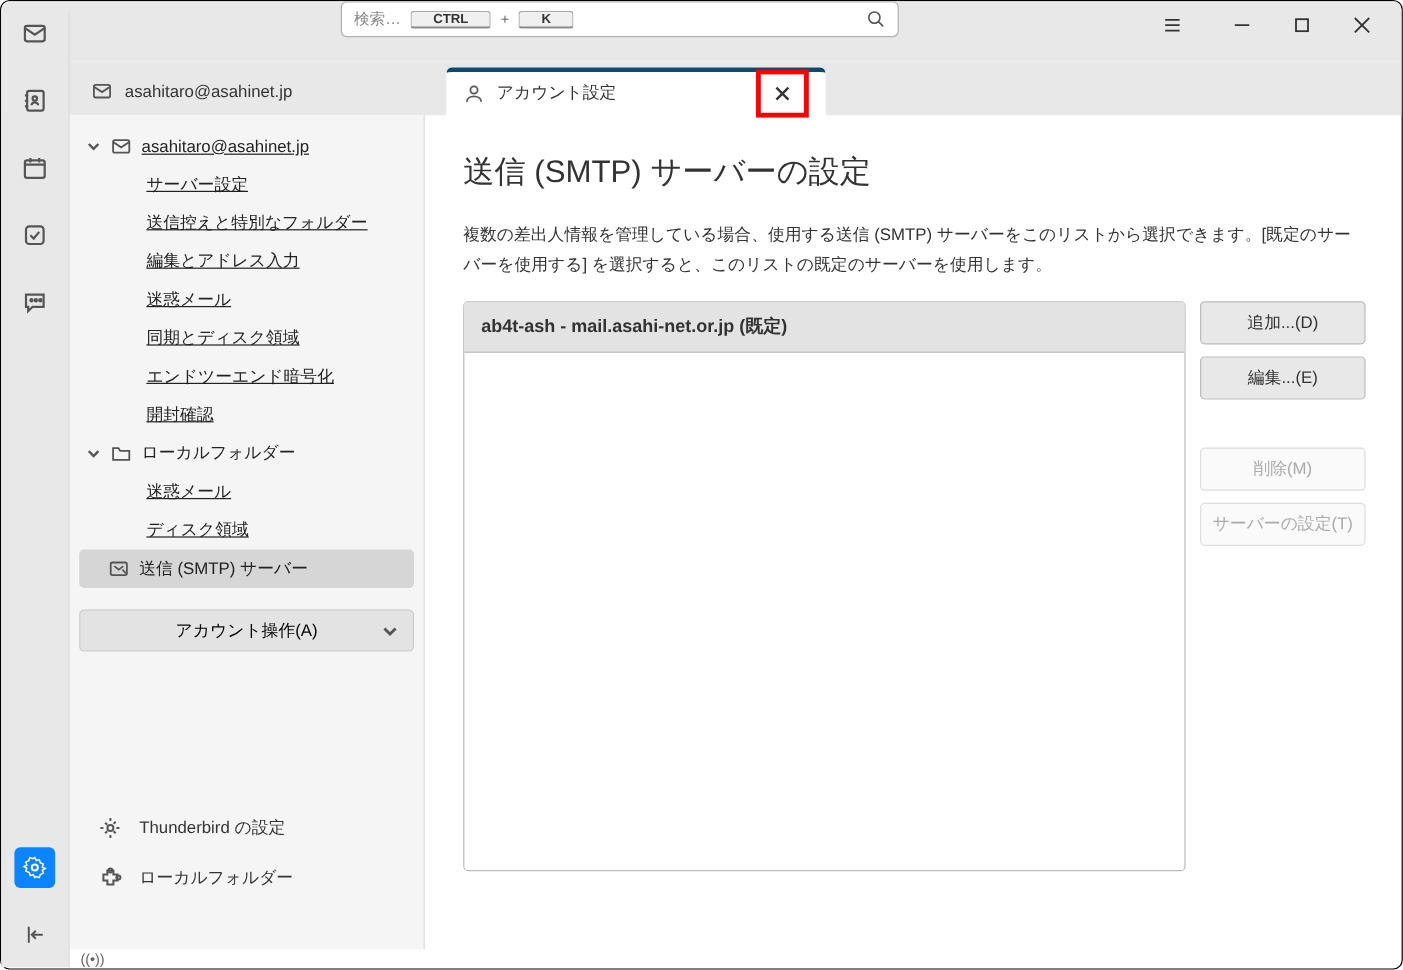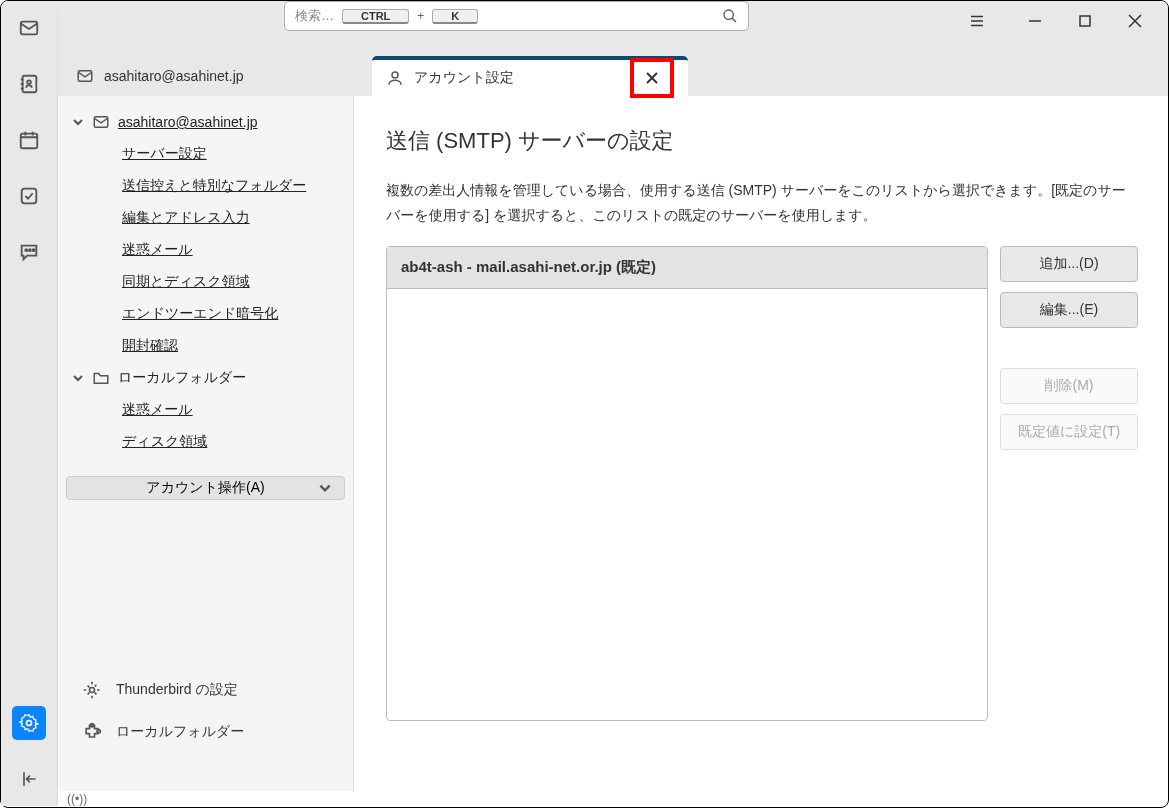--- a/index.html
+++ b/index.html
@@ -31,28 +31,28 @@
     
     .content { margin-left: 57px; display: flex; width: 1108px; height: 695px; }
     .sidebar { width: 296px; background: #f5f5f5; border-right: 1px solid #ddd; padding: 10px 8px; display: flex; flex-direction: column; }
     .tree-item { display: flex; align-items: center; height: 32px; padding: 0 6px; gap: 8px; font-size: 14px; color: #222; border-radius: 4px; cursor: pointer; }
     .tree-item.lvl0 { padding-left: 6px; font-weight: 500; }
     .tree-item.lvl1 { padding-left: 56px; text-decoration: underline; }
     .tree-item.selected { background: #d6d6d6; }
     .chevron { width: 12px; color: #555; }
     .tree-icon { width: 18px; color: #555; }
     
-    .account-ops { margin-top: 18px; height: 24px; background: #e3e3e3; border: 1px solid #ccc; border-radius: 4px; display: flex; align-items: center; justify-content: center; font-size: 14px; position: relative; }
+    .account-ops { margin-top: 18px; height: 35px; background: #e3e3e3; border: 1px solid #ccc; border-radius: 4px; display: flex; align-items: center; justify-content: center; font-size: 14px; position: relative; }
     .account-ops-chevron { position: absolute; right: 12px; }
     
     .sidebar-footer { margin-top: auto; padding: 8px 4px 28px 4px; }
     .footer-item { display: flex; align-items: center; gap: 14px; height: 42px; padding-left: 12px; font-size: 14px; color: #333; }
     
     .panel { flex: 1; padding: 30px 28px 20px 32px; }
-    .panel-title { font-size: 22px; font-weight: 400; color: #333; margin-bottom: 22px; }
+    .panel-title { font-size: 26px; font-weight: 400; color: #333; margin-bottom: 22px; }
     .panel-desc { font-size: 14px; color: #333; line-height: 1.8; margin-bottom: 18px; }
     .smtp-area { display: flex; gap: 12px; }
     .smtp-list { flex: 1; border: 1px solid #bbb; border-radius: 4px; height: 475px; }
     .smtp-item { height: 42px; background: #e3e3e3; border-bottom: 1px solid #bbb; display: flex; align-items: center; padding: 4px 14px; font-size: 15px; font-weight: 600; color: #333; text-align: center; }
     .smtp-buttons { width: 138px; display: flex; flex-direction: column; gap: 10px; }
     .smtp-btn { height: 36px; border: 1px solid #bbb; border-radius: 4px; background: #e8e8e8; font-size: 14px; color: #333; display: flex; align-items: center; justify-content: center; }
     .smtp-btn.disabled { background: #fafafa; color: #aaa; border-color: #ddd; }
     .smtp-btn-spacer { height: 20px; }
     
     .statusbar { position: absolute; bottom: 1px; left: 57px; height: 17px; display: flex; align-items: center; padding: 0 10px; color: #666; font-size: 12px; }
@@ -228,20 +228,29 @@
       </span>
       <span>ローカルフォルダー</span>
     </div>
     <div class="tree-item lvl1">
         <span>迷惑メール</span>
       </div>
     <div class="tree-item lvl1">
         <span>ディスク領域</span>
       </div>
 
+    <div class="tree-item lvl0 selected" style="padding-left:24px;">
+      <span class="tree-icon">
+        <svg width="18" height="18" viewBox="0 0 24 24" fill="none" stroke="currentColor" stroke-width="2">
+            <rect x="3" y="5" width="18" height="14" rx="2"></rect>
+            <path d="M7 9l5 4 5-4M16 13l4 4"></path>
+          </svg>
+      </span>
+      <span>送信 (SMTP) サーバー</span>
+    </div>
 
     <div class="account-ops">
       <span>アカウント操作(A)</span>
       <span class="account-ops-chevron">
         <svg width="14" height="14" viewBox="0 0 12 12" fill="none" stroke="#555" stroke-width="2">
             <path d="M2 4l4 4 4-4"></path>
           </svg>
       </span>
     </div>
 
@@ -282,21 +291,21 @@
             <span>追加...(D)</span>
           </div>
         <div class="smtp-btn">
             <span>編集...(E)</span>
           </div>
         <div class="smtp-btn-spacer"></div>
         <div class="smtp-btn disabled">
             <span>削除(M)</span>
           </div>
         <div class="smtp-btn disabled">
-            <span>既定値に設定(T)</span>
+            <span>サーバーの設定(T)</span>
           </div>
       </div>
     </div>
   </div>
 </div>
 
 <div class="statusbar">
   <span>((•))</span>
 </div>
 

